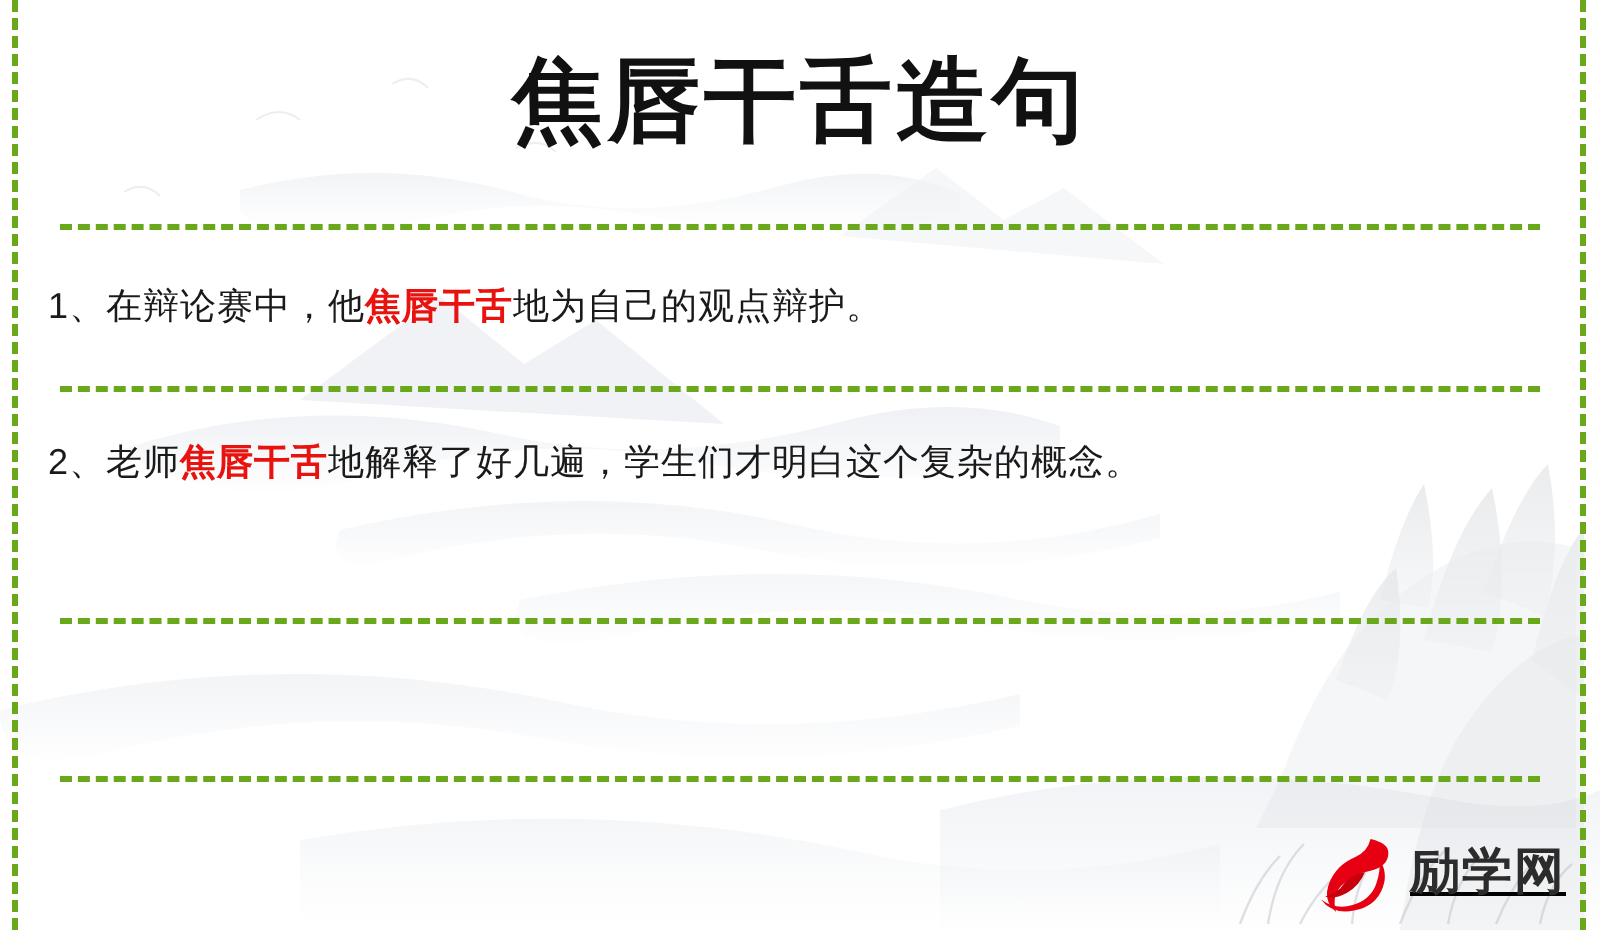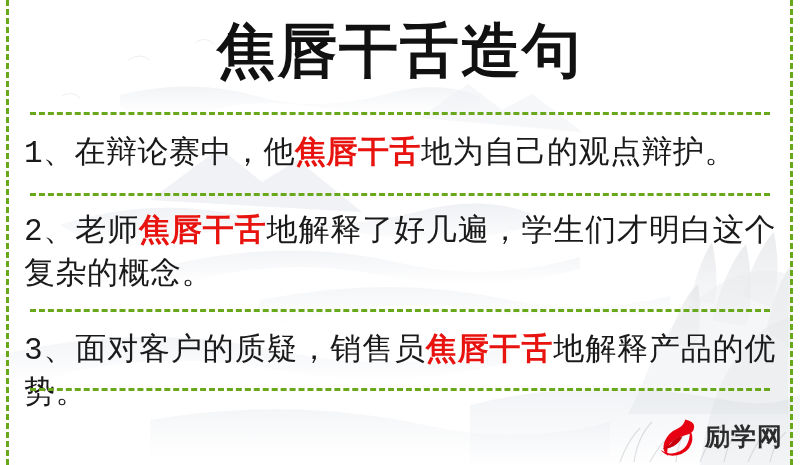--- a/index.html
+++ b/index.html
@@ -49,21 +49,21 @@
   }
 
   .title {
     position: absolute;
     top: 22px;
     left: 0;
     width: 800px;
     text-align: center;
     font-family: "Liberation Serif", "DejaVu Serif", serif;
     font-weight: bold;
-    font-size: 59px;
+    font-size: 46px;
     line-height: 58px;
     letter-spacing: 2px;
     color: #111111;
     white-space: nowrap;
   }
 
   .sep {
     position: absolute;
     left: 30px;
     width: 740px;
@@ -72,22 +72,22 @@
   }
   .sep-1 { top: 112px; }
   .sep-2 { top: 193px; }
   .sep-3 { top: 309px; }
   .sep-4 { top: 388px; }
 
   .sentence {
     position: absolute;
     left: 24px;
     width: 752px;
-    font-family: Liberation Mono, monospace;
-    font-size: 31px;
+    font-family: Liberation Sans, sans-serif;
+    font-size: 18px;
     line-height: 43px;
     color: #1a1a1a;
     letter-spacing: 0.5px;
     text-align: justify;
   }
   .s1 { top: 132px; }
   .s2 { top: 210px; }
   .s3 { top: 329px; }
 
   .hl {
@@ -98,20 +98,21 @@
   
   .logo {
     position: absolute;
     left: 655px;
     top: 413px;
     width: 135px;
     height: 46px;
     display: flex;
     align-items: center;
     gap: 6px;
+    text-decoration: underline;
   }
   .logo-mark {
     width: 44px;
     height: 44px;
     flex: 0 0 44px;
   }
   .logo-text {
     font-family: "Liberation Sans", "DejaVu Sans", sans-serif;
     font-weight: bold;
     font-size: 25px;
@@ -200,23 +201,20 @@
     </div>
 
     <div class="sep sep-2"></div>
 
     <div class="sentence s2">
       <span>2、</span><span>老师</span><span class="hl">焦唇干舌</span><span>地解释了好几遍，学生们才明白这个复杂的概念。</span>
     </div>
 
     <div class="sep sep-3"></div>
 
-    <div class="sentence s3">
-      <span>3、</span><span>面对客户的质疑，销售员</span><span class="hl">焦唇干舌</span><span>地解释产品的优势。</span>
-    </div>
 
     <div class="sep sep-4"></div>
 
   </div>
 
   <div class="logo">
     <svg class="logo-mark" viewBox="0 0 64 64">
       <path d="M44 8 q-2 9 -11 13 q-14 6 -19 19 q-5 13 5 21 q-4 -13 6 -21 q8 -7 19 -9 q13 -3 13 -13 q0 -7 -13 -10 z" fill="#e60012"></path>
       <path d="M50 22 q7 10 3 21 q-5 14 -21 17 q-16 3 -24 -8 q11 8 23 4 q13 -4 17 -15 q4 -11 2 -19 z" fill="#e60012"></path>
       <path d="M22 44 q6 -10 18 -12 q-4 10 -13 15 q-9 5 -16 3 q6 -2 11 -6 z" fill="#c7000b"></path>

